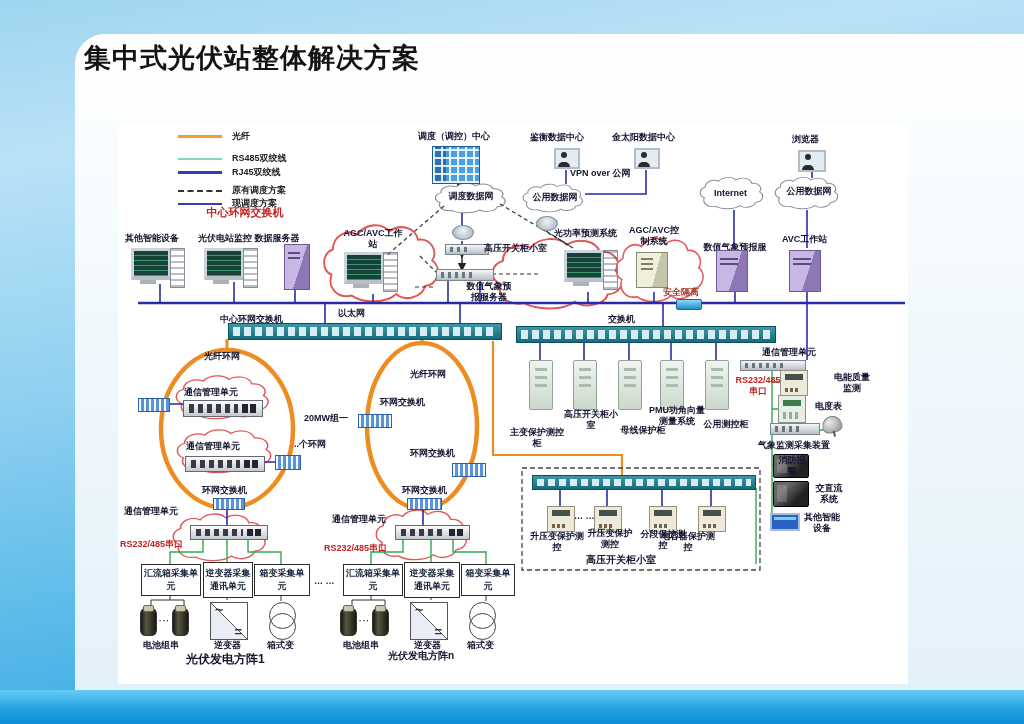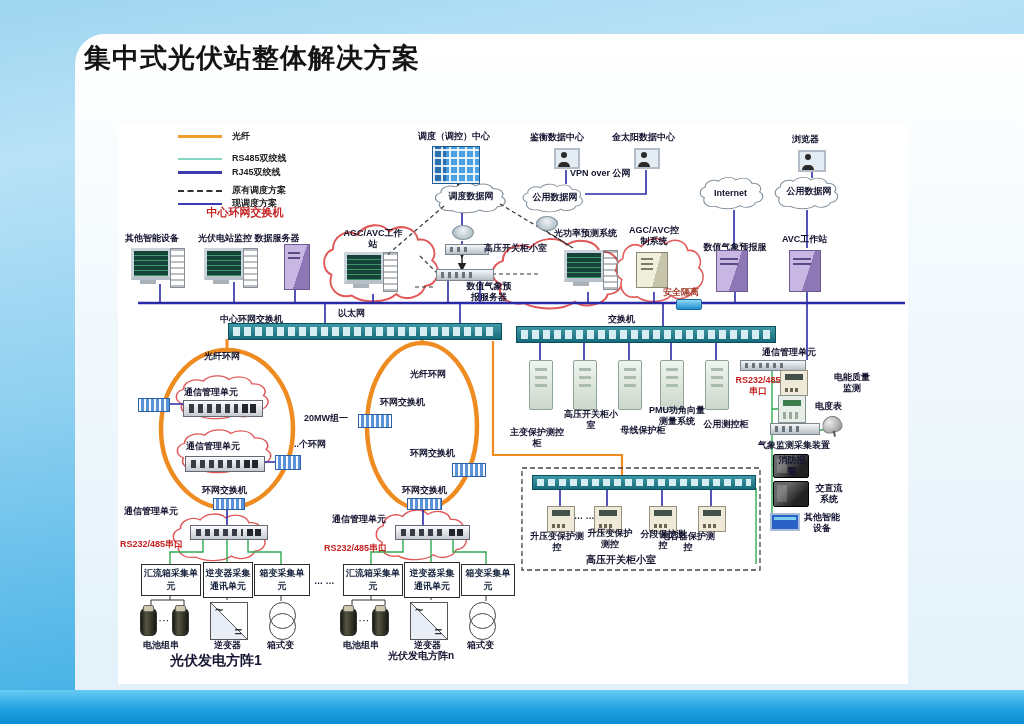--- a/index.html
+++ b/index.html
@@ -322,21 +322,21 @@
 <div class="battery" style="left:54px;top:484px"></div>
 <div class="dots" style="left:41px;top:492px">···</div>
 <div class="lb nw" style="left:25px;top:516px">电池组串</div>
 <div class="invbox" style="left:92px;top:478px;width:36px;height:36px">
       <span class="ac">~</span>
       <span class="dc">=</span>
     </div>
 <div class="lb nw" style="left:96px;top:516px">逆变器</div>
 <div class="trans" style="left:148px;top:478px"></div>
 <div class="lb nw" style="left:149px;top:516px">箱式变</div>
-<div class="lb nw" style="left:52px;top:528px;font-size:14px">光伏发电方阵1</div>
+<div class="lb nw" style="left:68px;top:528px;font-size:12px">光伏发电方阵1</div>
 
 <div class="battery" style="left:222px;top:484px"></div>
 <div class="battery" style="left:254px;top:484px"></div>
 <div class="dots" style="left:241px;top:492px">···</div>
 <div class="lb nw" style="left:225px;top:516px">电池组串</div>
 <div class="invbox" style="left:292px;top:478px;width:36px;height:36px">
       <span class="ac">~</span>
       <span class="dc">=</span>
     </div>
 <div class="lb nw" style="left:296px;top:516px">逆变器</div>

